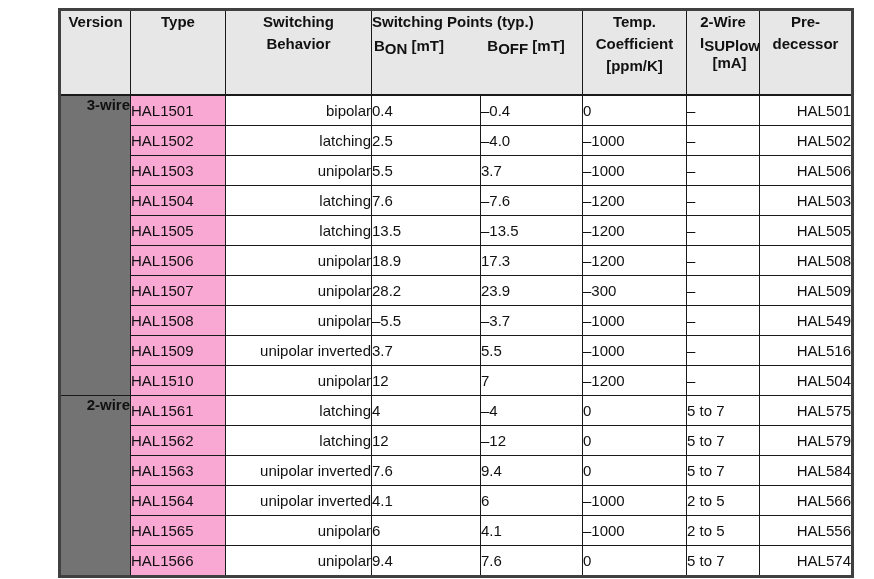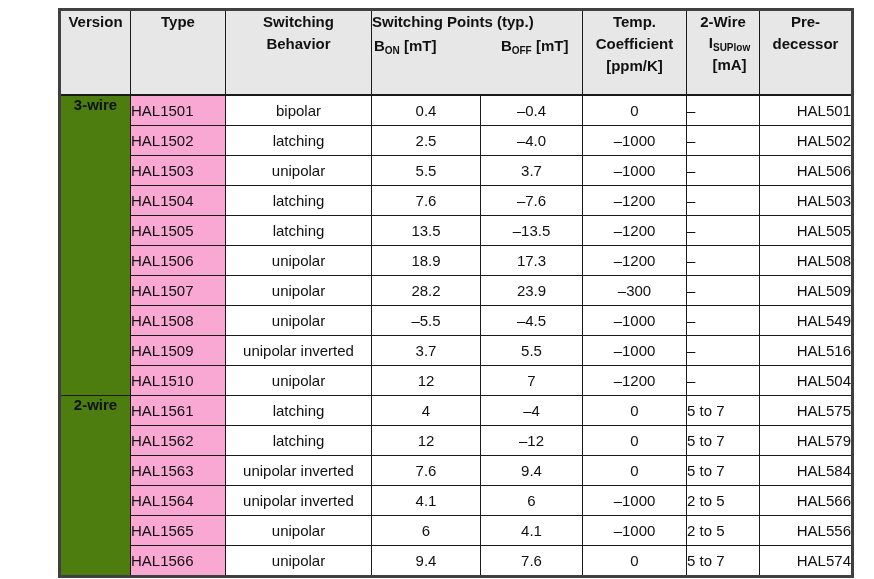--- a/index.html
+++ b/index.html
@@ -48,47 +48,47 @@
   th.sp-head {
     text-align: left;
     padding-left: 8px;
   }
   .sp-sublabels {
     display: flex;
     font-weight: bold;
     margin-top: 2px;
   }
   .sp-sub-on  { width: 107px; text-align: left; padding-left: 2px; }
-  .sp-sub-off { width: 100px; text-align: center; padding-left: 12px; }
+  .sp-sub-off { width: 100px; text-align: left; padding-left: 12px; }
   sub.sb {
-    font-size: 10px;
+    font-size: 15px;
     vertical-align: baseline;
     position: relative;
     bottom: -3px;
     letter-spacing: 0;
   }
   .temp-gap { margin-top: 0; }
   .tight { line-height: 20px; margin-left: 13px; }
 
   
   tbody td { height: 29px; vertical-align: middle; background: #ffffff; }
   td.version-col {
     vertical-align: top;
     font-weight: bold;
-    text-align: center;
+    text-align: right;
     padding: 4px 0 0 6px;
-    background: #4d7c0f;
+    background: #737373;
   }
   td.type-col {
     background: #f9a8d4;
     text-align: left;
     padding-left: 7px;
   }
-  td.behavior-col { text-align: center; padding-left: 8px; }
-  td.num-col { text-align: center; }
+  td.behavior-col { text-align: right; padding-left: 8px; }
+  td.num-col { text-align: left; }
   td.isup-col { text-align: left; padding-left: 8px; }
   td.pre-col { text-align: right; padding-left: 8px; }
 </style>
 </head>
 <body>
 
 <div class="page">
   <table class="spec">
     <colgroup>
       <col style="width:71px">
@@ -193,21 +193,21 @@
         <td class="num-col">28.2</td>
         <td class="num-col">23.9</td>
         <td class="num-col">–300</td>
         <td class="isup-col">–</td>
         <td class="pre-col">HAL509</td>
       </tr>
       <tr>
         <td class="type-col">HAL1508</td>
         <td class="behavior-col">unipolar</td>
         <td class="num-col">–5.5</td>
-        <td class="num-col">–4.5</td>
+        <td class="num-col">–3.7</td>
         <td class="num-col">–1000</td>
         <td class="isup-col">–</td>
         <td class="pre-col">HAL549</td>
       </tr>
       <tr>
         <td class="type-col">HAL1509</td>
         <td class="behavior-col">unipolar inverted</td>
         <td class="num-col">3.7</td>
         <td class="num-col">5.5</td>
         <td class="num-col">–1000</td>

